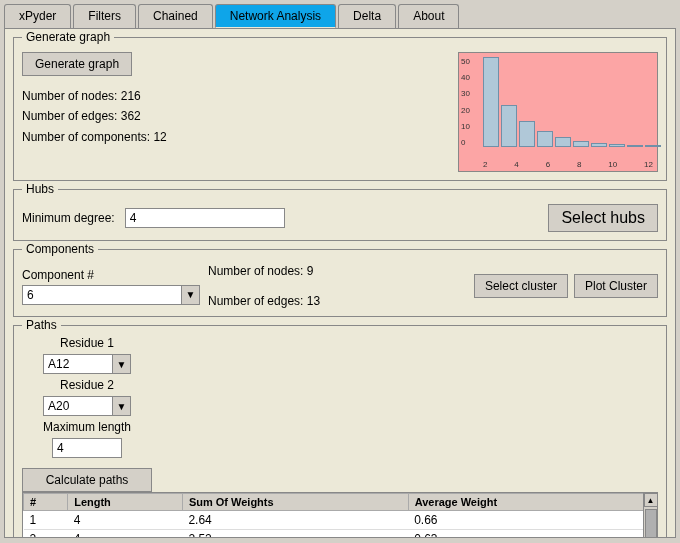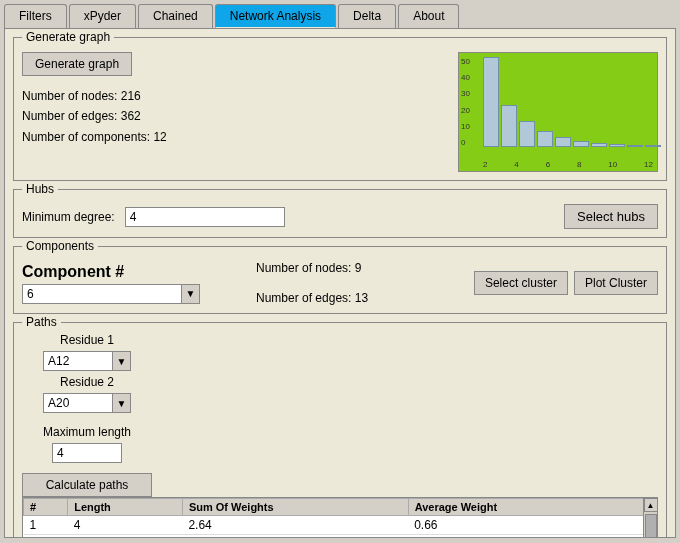--- a/index.html
+++ b/index.html
@@ -82,21 +82,21 @@
       font-size: 12px;
     }
     .stats-text {
       font-size: 12px;
       line-height: 1.7;
     }
     
     .chart-container {
       width: 200px;
       height: 120px;
-      background: #84cc16;
+      background: #fca5a5;
       border: 1px solid #888;
       position: relative;
       margin-left: 10px;
       padding: 4px 4px 16px 24px;
     }
     .chart-inner {
       display: flex;
       align-items: flex-end;
       height: 90px;
       gap: 2px;
@@ -145,24 +145,24 @@
       background: white;
       padding: 2px 4px;
       font-size: 12px;
       width: 160px;
     }
     .select-hubs-btn {
       padding: 4px 12px;
       background: #d4d0c8;
       border: 1px solid #888;
       cursor: pointer;
-      font-size: 13px;
+      font-size: 16px;
       margin-left: auto;
     }
-    .comp-label { font-size: 16px; font-weight: bold; }
+    .comp-label { font-size: 12px; font-weight: normal; }
     .comp-dropdown-wrap {
       display: flex;
       align-items: center;
     }
     .comp-dropdown {
       border: 1px solid #888;
       background: white;
       padding: 2px 4px;
       font-size: 12px;
       width: 160px;
@@ -211,21 +211,21 @@
       height: 20px;
       background: #d4d0c8;
       border: 1px solid #888;
       border-left: none;
       display: flex;
       align-items: center;
       justify-content: center;
       cursor: pointer;
       font-size: 10px;
     }
-    .max-length-label { font-size: 12px; text-align: center; margin-top: 8px; }
+    .max-length-label { font-size: 12px; text-align: center; margin-top: 0; }
     .max-length-input {
       border: 1px solid #888;
       background: white;
       padding: 2px 4px;
       font-size: 12px;
       width: 70px;
       margin: 0 auto;
       display: block;
     }
     .calc-paths-btn {
@@ -299,33 +299,32 @@
       display: flex;
       align-items: center;
       gap: 8px;
       width: 100%;
     }
     .comp-info {
       display: flex;
       flex-direction: column;
       gap: 16px;
       flex: 1;
-      margin-left: 48px;
     }
     .comp-actions {
       display: flex;
       gap: 6px;
     }
   </style>
 </head>
 <body>
 
 <div class="tab-bar">
+  <div class="tab">xPyder</div>
   <div class="tab">Filters</div>
-  <div class="tab">xPyder</div>
   <div class="tab">Chained</div>
   <div class="tab active">Network Analysis</div>
   <div class="tab">Delta</div>
   <div class="tab">About</div>
 </div>
 
 <div class="main-content">
 
   <div class="section generate-section">
     <span class="section-title">Generate graph</span>

